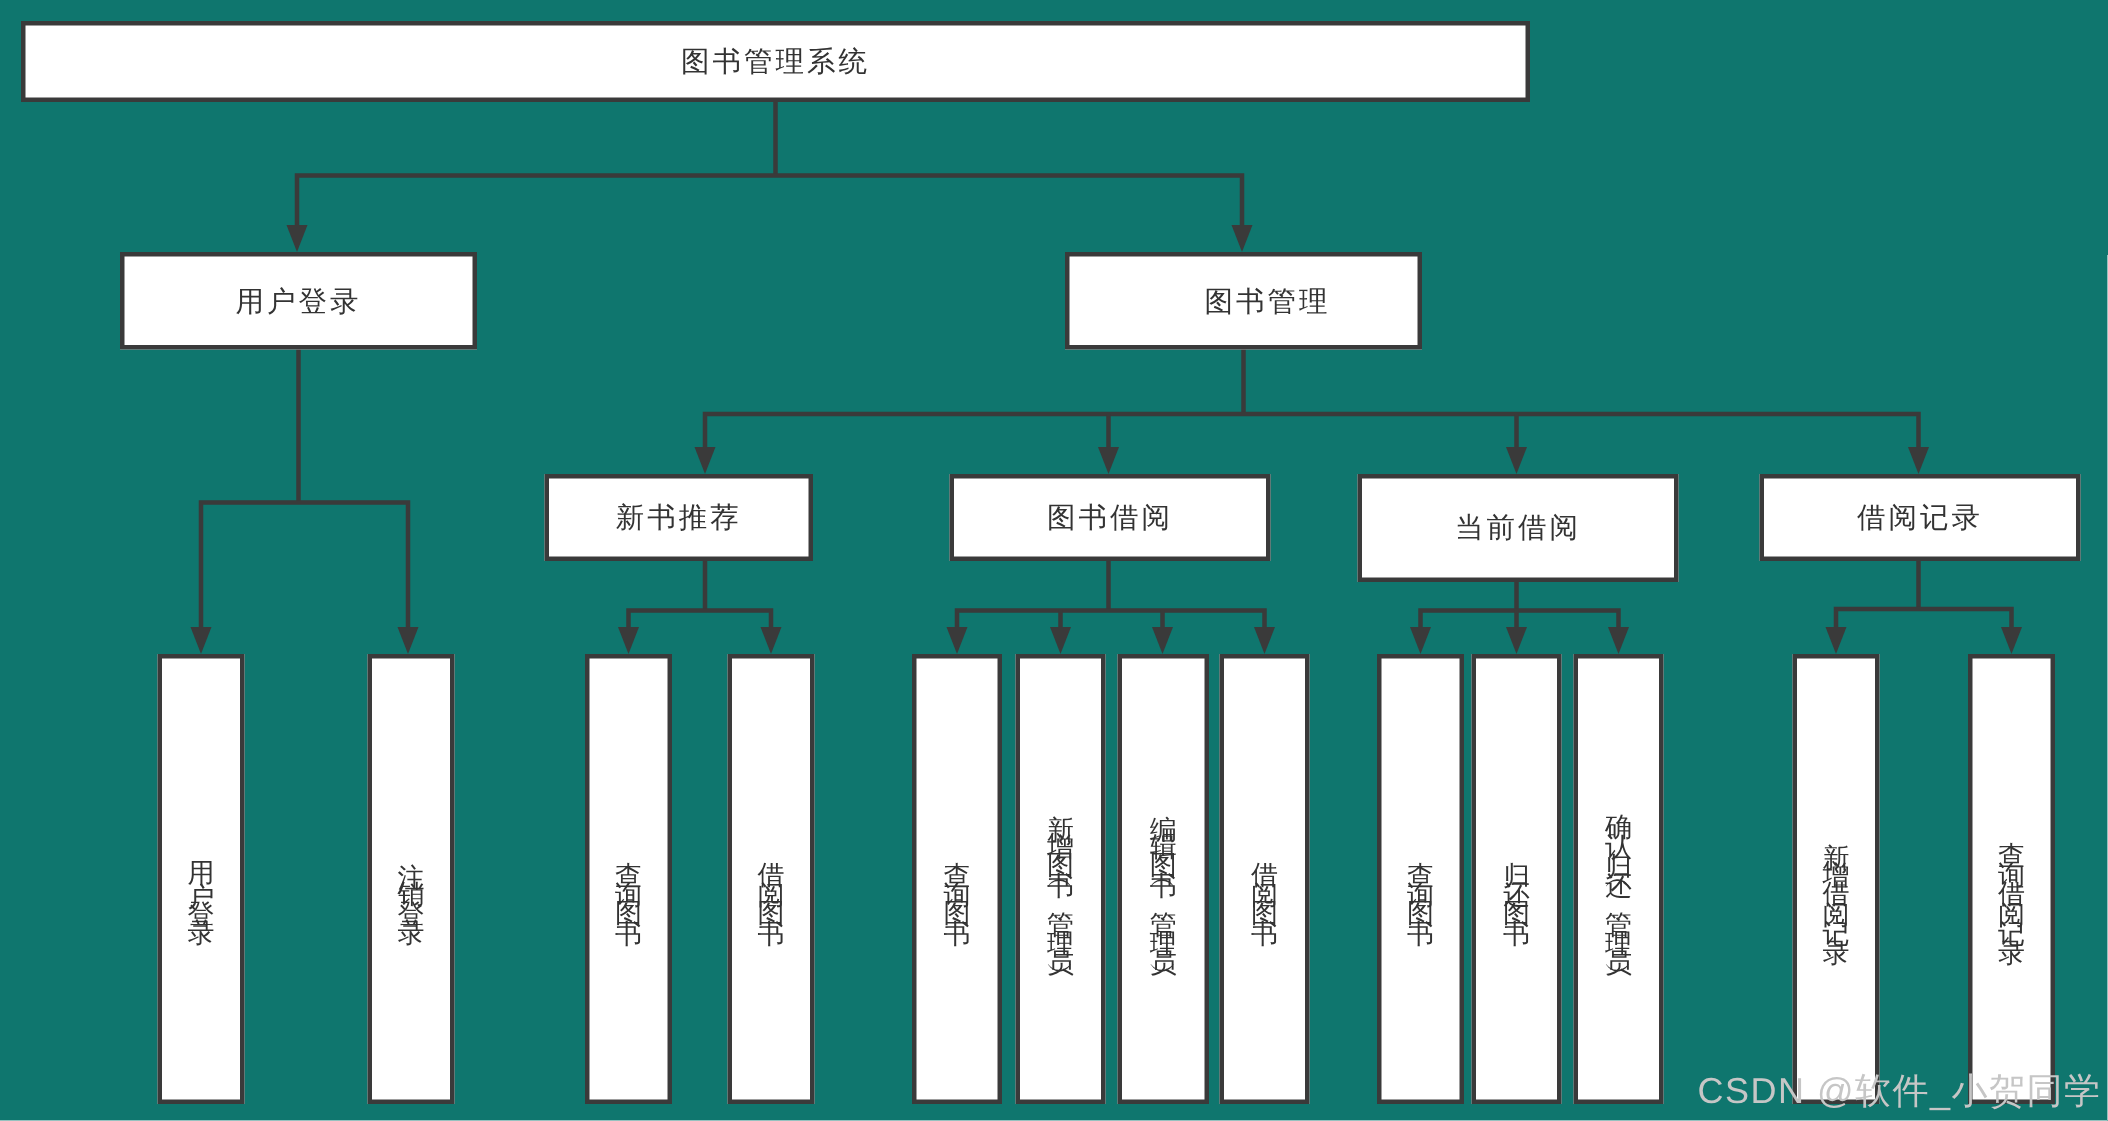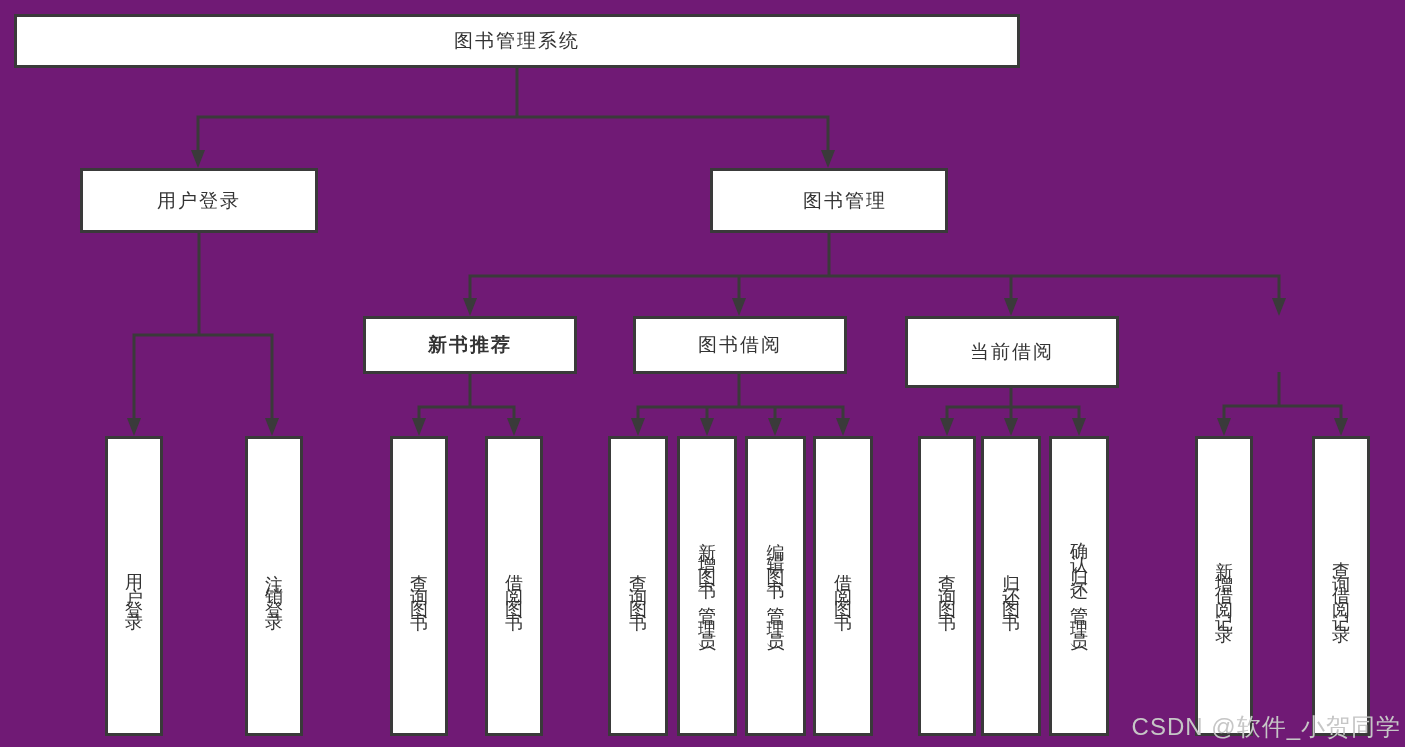--- a/index.html
+++ b/index.html
@@ -1,20 +1,20 @@
 <!DOCTYPE html>
 <html><head>
 <meta charset="utf-8">
 <style>
   html, body { margin: 0; padding: 0; background: #ffffff; }
   #stage {
     position: relative;
     width: 1405px;
     height: 747px;
-    background: #701a75;
+    background: #0f766e;
     font-family: "Liberation Sans", "DejaVu Sans", sans-serif;
     overflow: hidden;
   }
   #wires {
     position: absolute;
     left: 0; top: 0;
     width: 1405px; height: 747px;
     z-index: 0;
   }
   .box {
@@ -113,28 +113,31 @@
     <span class="h-label">图书管理系统</span>
   </div>
 
   <div class="box" style="left:80px; top:168px; width:238px; height:65px;">
     <span class="h-label">用户登录</span>
   </div>
   <div class="box" style="left:710px; top:168px; width:238px; height:65px;padding-left:32px;">
     <span class="h-label">图书管理</span>
   </div>
 
-  <div class="box" style="left:363px; top:316px; width:214px; height:58px;font-weight:bold;">
+  <div class="box" style="left:363px; top:316px; width:179px; height:58px;">
     <span class="h-label">新书推荐</span>
   </div>
   <div class="box" style="left:633px; top:316px; width:214px; height:58px;">
     <span class="h-label">图书借阅</span>
   </div>
   <div class="box" style="left:905px; top:316px; width:214px; height:72px;">
     <span class="h-label">当前借阅</span>
+  </div>
+  <div class="box" style="left:1173px; top:316px; width:214px; height:58px;">
+    <span class="h-label">借阅记录</span>
   </div>
 
   <div class="box" style="left:105px; top:436px; width:58px; height:300px;">
     <span class="v-label">用户登录</span>
   </div>
   <div class="box" style="left:245px; top:436px; width:58px; height:300px;">
     <span class="v-label">注销登录</span>
   </div>
 
   <div class="box" style="left:390px; top:436px; width:58px; height:300px;">

